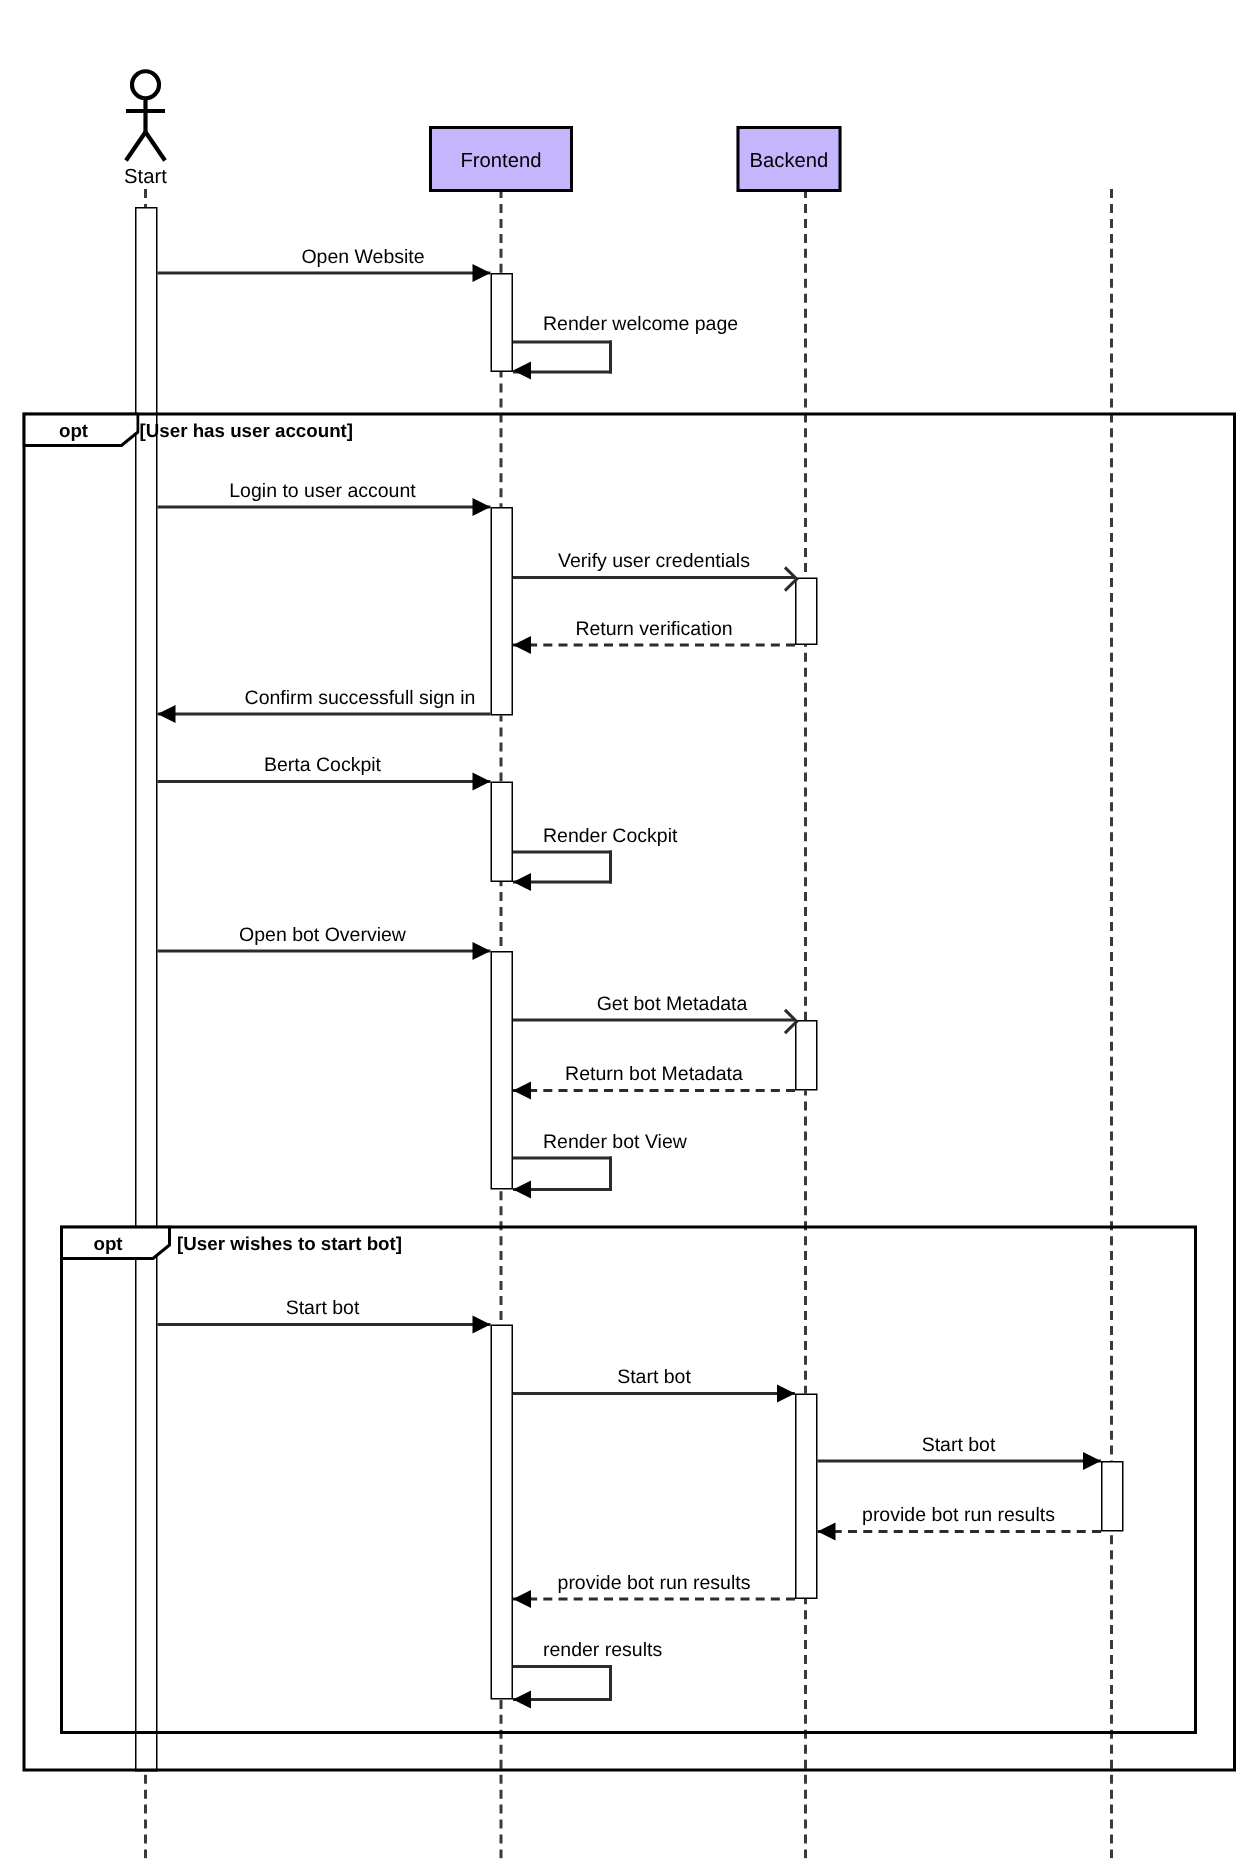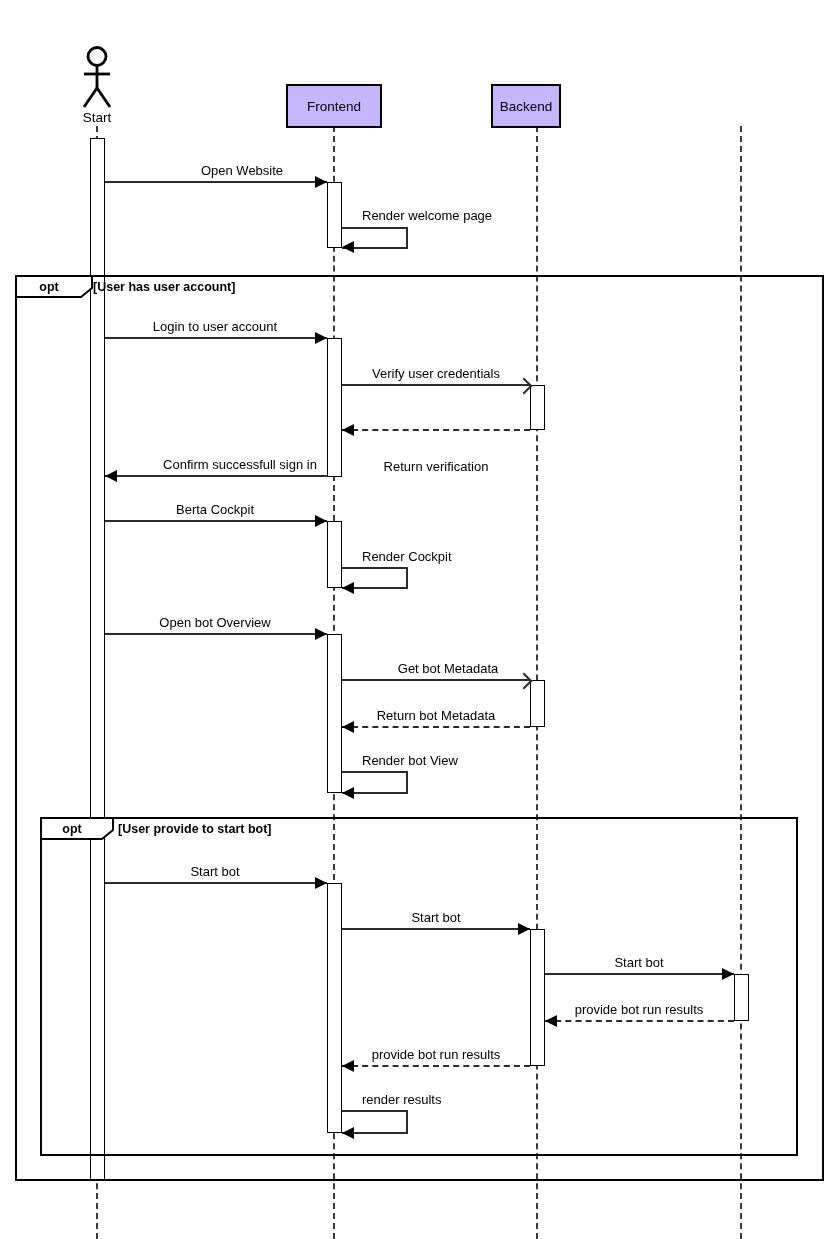--- a/index.html
+++ b/index.html
@@ -121,21 +121,21 @@
     <polygon points="1,1 77,1 77,13 66,22 1,22" fill="#ffffff" stroke="#000" stroke-width="2"></polygon>
     <text x="34" y="16" text-anchor="middle">opt</text>
   </svg>
   <div class="guard" style="left:93px; top:280px;">[User has user account]</div>
 
   <div class="fragment" style="left:40px; top:817px; width:758px; height:339px;"></div>
   <svg class="frag-tab" style="left:40px; top:817px;" width="74" height="23">
     <polygon points="1,1 73,1 73,13 62,22 1,22" fill="#ffffff" stroke="#000" stroke-width="2"></polygon>
     <text x="32" y="16" text-anchor="middle">opt</text>
   </svg>
-  <div class="guard" style="left:118px; top:822px;">[User provide to start bot]</div>
+  <div class="guard" style="left:118px; top:822px;">[User wishes to start bot]</div>
 
   
   <div class="msg">
     <div class="m-line" style="left:104.5px; top:181px; width:222px;"></div>
     <div class="arrow-r" style="left:314.5px; top:176px;"></div>
     <div class="m-label centered" style="left:210px; top:163px;margin-left:32px;">Open Website</div>
   </div>
 
   <div class="msg">
     <div class="self-loop" style="left:341.5px; top:227px; width:66px; height:22px;"></div>
@@ -151,21 +151,21 @@
 
   <div class="msg">
     <div class="m-line" style="left:341.5px; top:384px; width:188px;"></div>
     <div class="chevron-r" style="left:517.5px; top:380px;"></div>
     <div class="m-label centered" style="left:436px; top:366px;">Verify user credentials</div>
   </div>
 
   <div class="msg">
     <div class="m-line dashed" style="left:341.5px; top:429px; width:188px;"></div>
     <div class="arrow-l" style="left:341.5px; top:424px;"></div>
-    <div class="m-label centered" style="left:436px; top:411px;margin-top:48px;">Return verification</div>
+    <div class="m-label centered" style="left:436px; top:411px;">Return verification</div>
   </div>
 
   <div class="msg">
     <div class="m-line" style="left:104.5px; top:475px; width:222px;"></div>
     <div class="arrow-l" style="left:104.5px; top:470px;"></div>
     <div class="m-label centered" style="left:215px; top:457px;margin-left:25px;">Confirm successfull sign in</div>
   </div>
 
   <div class="msg">
     <div class="m-line" style="left:104.5px; top:520px; width:222px;"></div>

